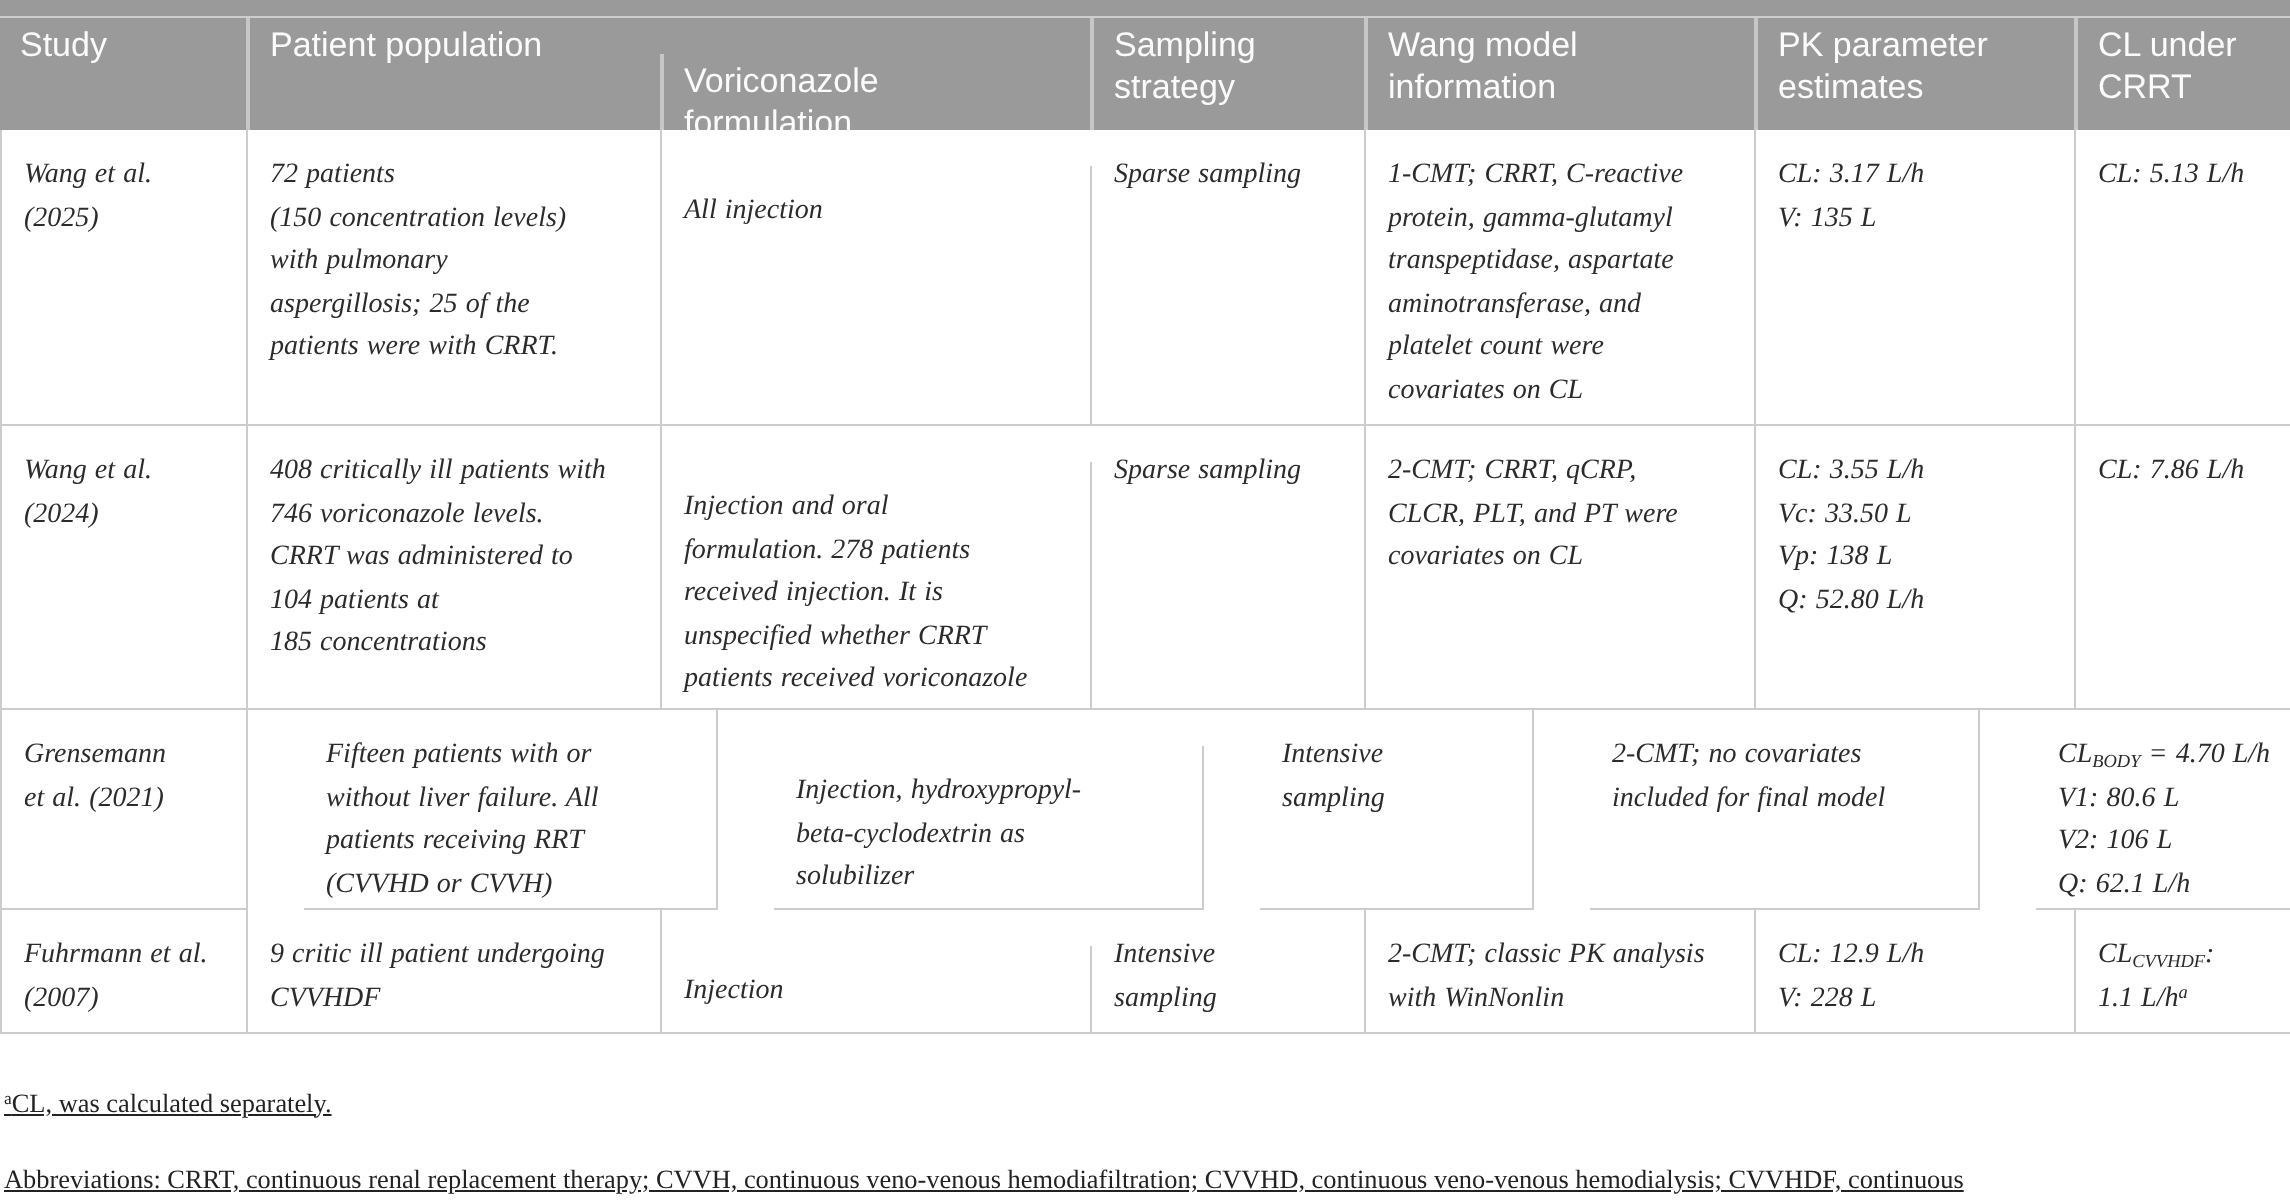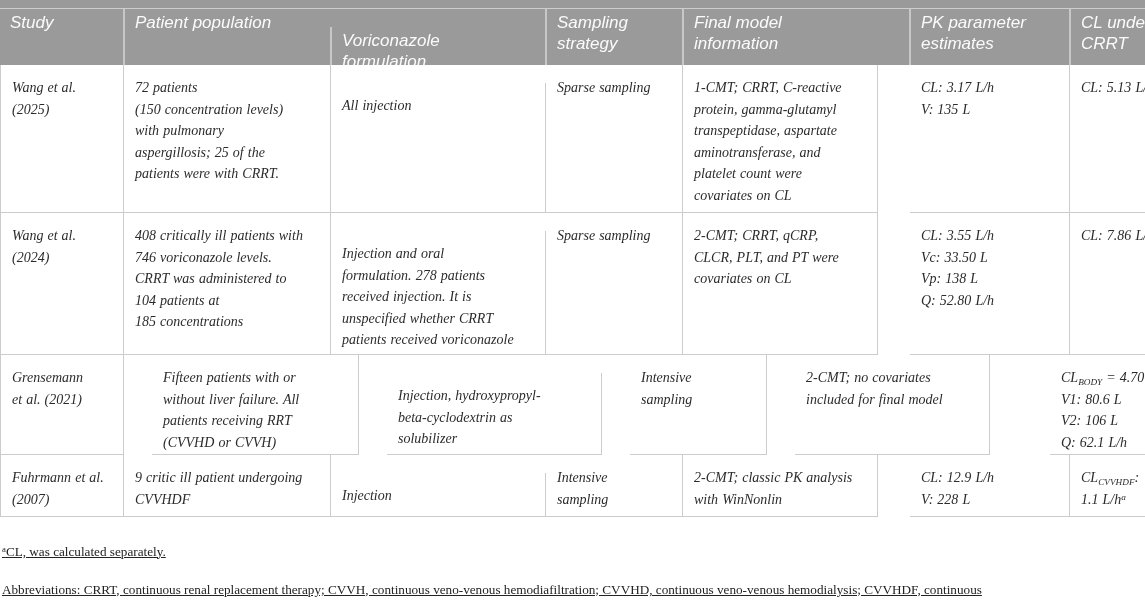--- a/index.html
+++ b/index.html
@@ -25,21 +25,20 @@
   .th {
     box-sizing: border-box;
     padding: 3px 8px 0 10px;
     color: #fbfbfb;
     font-family: "Liberation Sans", sans-serif;
     font-size: 17px;
     line-height: 21px;
     white-space: pre-line;
     border-left: 2px solid rgba(255,255,255,0.45);
     overflow: hidden;
-    font-style: italic;
   }
   .th:first-child { border-left: none; }
 
   
   .tbody { border-left: 1px solid #cccccc; font-style: italic; }
   .tr { display: flex; box-sizing: border-box; }
   .td {
     box-sizing: border-box;
     border-right: 1px solid #cccccc;
     border-bottom: 1px solid #cccccc;
@@ -50,21 +49,21 @@
     white-space: pre-line;
     word-spacing: 0.04em;
     overflow: hidden;
   }
   
   .c0 { width: 123px; flex: 0 0 123px; }
   .c1 { width: 207px; flex: 0 0 207px; }
   .c2 { width: 215px; flex: 0 0 215px; margin-top: 18px; }
   .c3 { width: 137px; flex: 0 0 137px; }
   .c4 { width: 195px; flex: 0 0 195px; }
-  .c5 { width: 160px; flex: 0 0 160px; margin-left: 32px; }
+  .c5 { width: 160px; flex: 0 0 160px; }
   .c6 { width: 108px; flex: 0 0 108px; }
   .r0 { height: 148px; }
   .r1 { height: 142px; }
   .r2 { height: 100px; gap: 28px; }
   .r3 { height: 62px; }
 
   sub { font-size: 0.66em; vertical-align: -0.28em; line-height: 0; }
   sup { font-size: 0.66em; vertical-align: 0.45em; line-height: 0; }
 
   
@@ -82,21 +81,21 @@
 
 <div class="tbl">
 
   <div class="thead">
     <div class="th c0">Study</div>
     <div class="th c1">Patient population</div>
     <div class="th c2">Voriconazole
 formulation</div>
     <div class="th c3">Sampling
 strategy</div>
-    <div class="th c4">Final model
+    <div class="th c4">Wang model
 information</div>
     <div class="th c5">PK parameter
 estimates</div>
     <div class="th c6">CL under
 CRRT</div>
   </div>
 
   <div class="tbody">
 
     <div class="tr r0">

